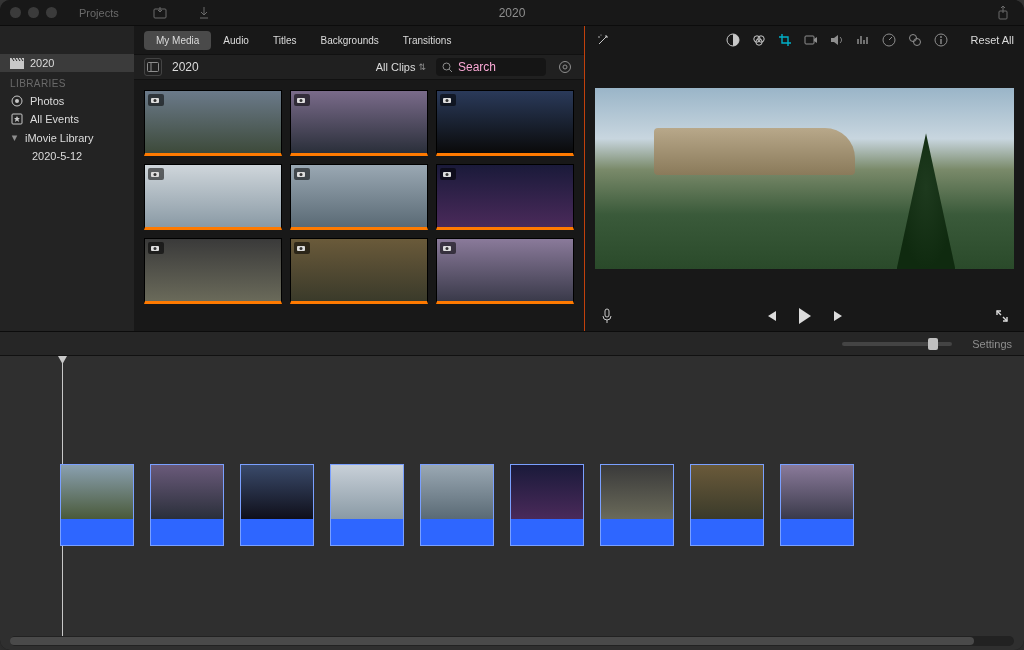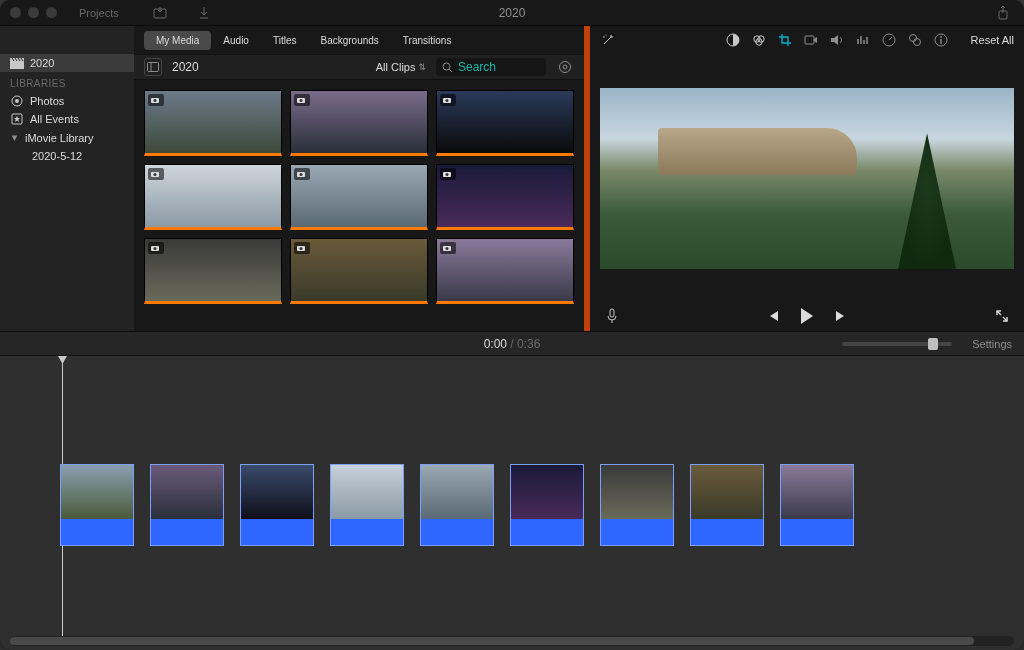--- a/index.html
+++ b/index.html
@@ -73,21 +73,21 @@
   .thumb.g2{background:linear-gradient(180deg,#7a6b8a 0%,#2a2f3a 100%);}
   .thumb.g3{background:linear-gradient(180deg,#2a3a5a 0%,#0a0a0a 100%);}
   .thumb.g4{background:linear-gradient(180deg,#cfd6db 0%,#8a9aa5 100%);}
   .thumb.g5{background:linear-gradient(180deg,#9aa8b3 0%,#5a6a75 100%);}
   .thumb.g6{background:linear-gradient(180deg,#1a1a3a 0%,#4a2a5a 100%);}
   .thumb.g7{background:linear-gradient(180deg,#3a3a3a 0%,#6a6a5a 100%);}
   .thumb.g8{background:linear-gradient(180deg,#6a5a3a 0%,#3a3a2a 100%);}
   .thumb.g9{background:linear-gradient(180deg,#8a7a9a 0%,#3a3a4a 100%);}
 
   
-  .viewer{flex:0 0 440px;background:var(--bg-dark);display:flex;flex-direction:column;border-left:6px solid #c2410c;gap:32px;}
+  .viewer{flex:0 0 440px;background:var(--bg-dark);display:flex;flex-direction:column;border-left:1px solid #c2410c;gap:32px;}
   .viewer-toolbar{height:28px;display:flex;align-items:center;padding:0 10px;gap:10px;}
   .viewer-toolbar .icons{display:flex;gap:10px;align-items:center;margin-left:auto;}
   .vt-ico{width:16px;height:16px;display:flex;align-items:center;justify-content:center;color:var(--text-dim);cursor:default;}
   .vt-ico.accent{color:var(--teal);}
   .viewer-toolbar .reset{margin-left:12px;color:var(--text);font-size:11px;}
   .canvas-wrap{flex:1;display:flex;align-items:center;justify-content:center;background:#000;margin:2px 10px 0;}
   .canvas{width:100%;height:100%;background:
     linear-gradient(180deg,#9ab5c8 0%,#c8d6df 28%,#7a8a6a 45%,#3a5a3a 70%,#2a4a2a 100%);
     position:relative;overflow:hidden;}
   .canvas::after{content:"";position:absolute;right:14%;bottom:0;width:14%;height:75%;
@@ -227,21 +227,21 @@
       <div class="spacer"></div>
       <div class="filter">
         <span>All Clips</span>
         <span style="font-size:9px;color:#8e8e8e;">⇅</span>
       </div>
       <div class="search">
         <svg width="11" height="11" viewBox="0 0 11 11">
             <circle cx="4.5" cy="4.5" r="3.5" fill="none" stroke="#8e8e8e"></circle>
             <line x1="7.2" y1="7.2" x2="10" y2="10" stroke="#8e8e8e"></line>
           </svg>
-        <span style="color:#14b8a6">Search</span>
+        <span style="color:#f9a8d4">Search</span>
       </div>
       <div class="gear">
         <svg width="14" height="14" viewBox="0 0 14 14">
             <circle cx="7" cy="7" r="5.5" fill="none" stroke="#8e8e8e"></circle>
             <circle cx="7" cy="7" r="2" fill="none" stroke="#8e8e8e"></circle>
           </svg>
       </div>
     </div>
 
     <div class="thumb-grid">
@@ -418,25 +418,20 @@
             <path d="M2 2l4 4M12 12L8 8" stroke="#dcdcdc" stroke-width="1.4"></path>
           </svg>
       </div>
     </div>
   </div>
 
 </div>
 
 <div class="timeline-area">
   <div class="tl-header">
-    <div class="time">
-      <span class="cur">0:00</span>
-      <span class="dur"> / </span>
-      <span class="dur">0:36</span>
-    </div>
     <div class="spacer2"></div>
     <div class="zoom-slider">
       <div class="knob"></div>
     </div>
     <div class="settings">Settings</div>
   </div>
 
   <div class="tl-body">
     <div class="playhead"></div>
     <div class="clip-row">

